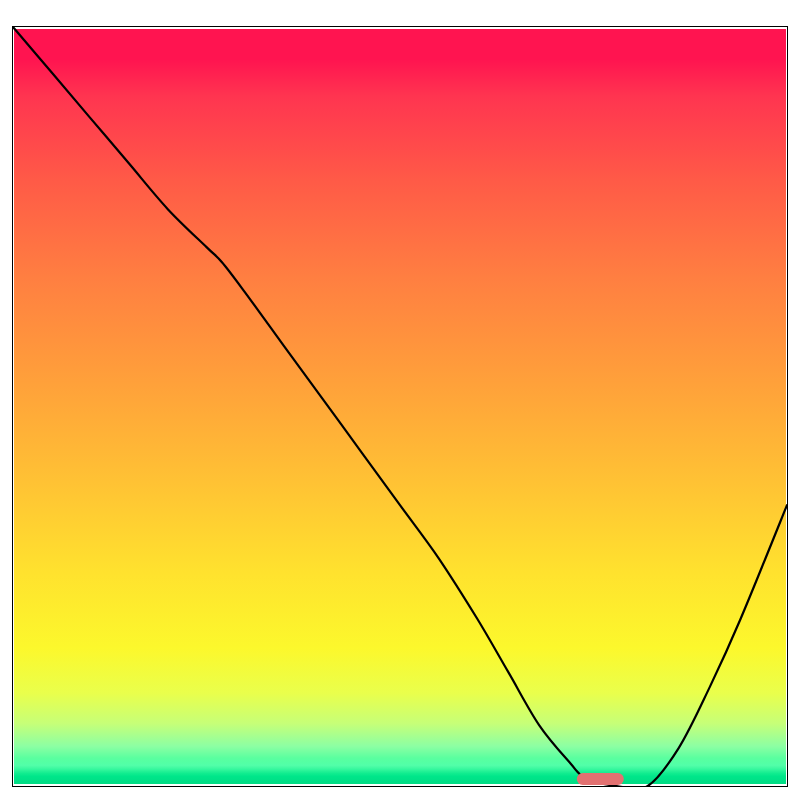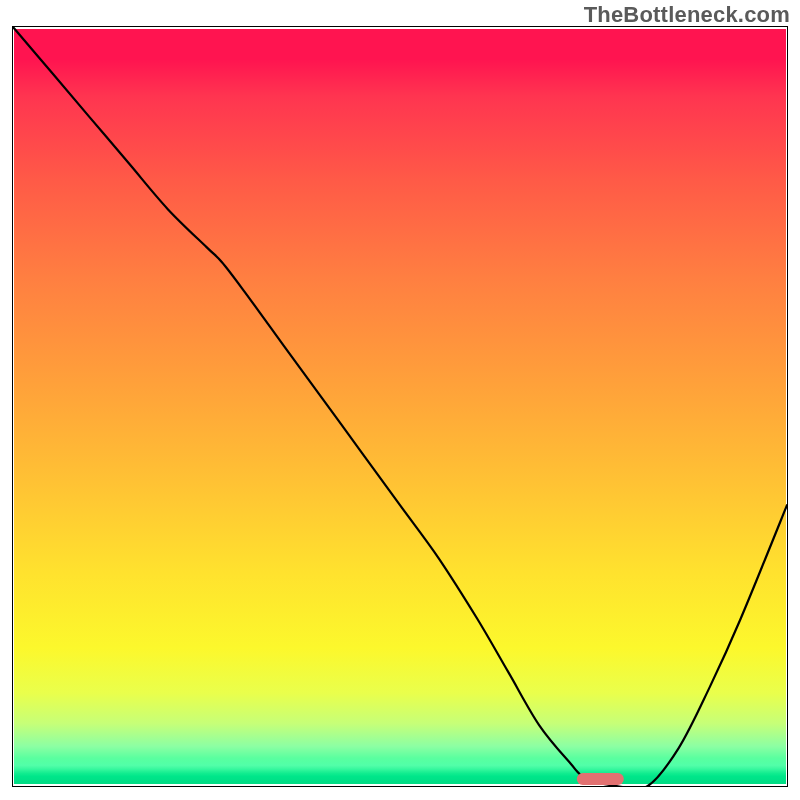--- a/index.html
+++ b/index.html
@@ -90,21 +90,20 @@
     height: 12px;
     background: #e27171;
     border-radius: 7px;
     transform: translate(-50%, -50%);
   }
 </style>
 </head>
 <body>
 
 <div class="wrap">
-  <div class="watermark">TheBottleneck.com</div>
 
   <div class="plot-frame">
     <div class="gradient"></div>
     <div class="gradient-band"></div>
 
     <svg class="curve" viewBox="0 0 773 758" preserveAspectRatio="none">
       <path id="curve-path" fill="none" stroke="#000000" stroke-width="2.2" stroke-linejoin="round" stroke-linecap="round" d="M 0.0 0.0 C 6.4 7.6, 25.8 30.3, 38.7 45.5 C 51.5 60.6, 64.4 75.8, 77.3 91.0 C 90.2 106.1, 103.1 121.3, 115.9 136.4 C 128.8 151.6, 141.7 168.0, 154.6 181.9 C 167.5 195.8, 184.2 211.0, 193.3 219.8 C 202.3 228.7, 202.3 227.4, 208.7 235.0 C 215.2 242.6, 221.6 251.4, 231.9 265.3 C 242.2 279.2, 257.7 300.7, 270.5 318.4 C 283.4 336.0, 296.3 353.7, 309.2 371.4 C 322.1 389.1, 335.0 406.8, 347.9 424.5 C 360.7 442.2, 373.6 459.9, 386.5 477.5 C 399.4 495.2, 412.3 511.7, 425.2 530.6 C 438.0 549.6, 452.2 572.3, 463.8 591.2 C 475.4 610.2, 484.4 626.6, 494.7 644.3 C 505.0 662.0, 515.3 682.2, 525.6 697.4 C 535.9 712.5, 548.8 726.4, 556.6 735.3 C 564.3 744.1, 564.3 746.6, 572.0 750.4 C 579.8 754.2, 592.6 756.7, 602.9 758.0 C 613.2 759.3, 623.6 764.3, 633.9 758.0 C 644.2 751.7, 654.5 736.5, 664.8 720.1 C 675.1 703.7, 685.4 680.9, 695.7 659.5 C 706.0 638.0, 713.7 621.6, 726.6 591.2 C 739.5 560.9, 765.3 496.5, 773.0 477.5"></path>
     </svg>
 
     <div class="marker" id="opt-marker" style="left: 587.48px; top: 752px; width: 46.38px; background: rgb(226, 113, 113);"></div>

